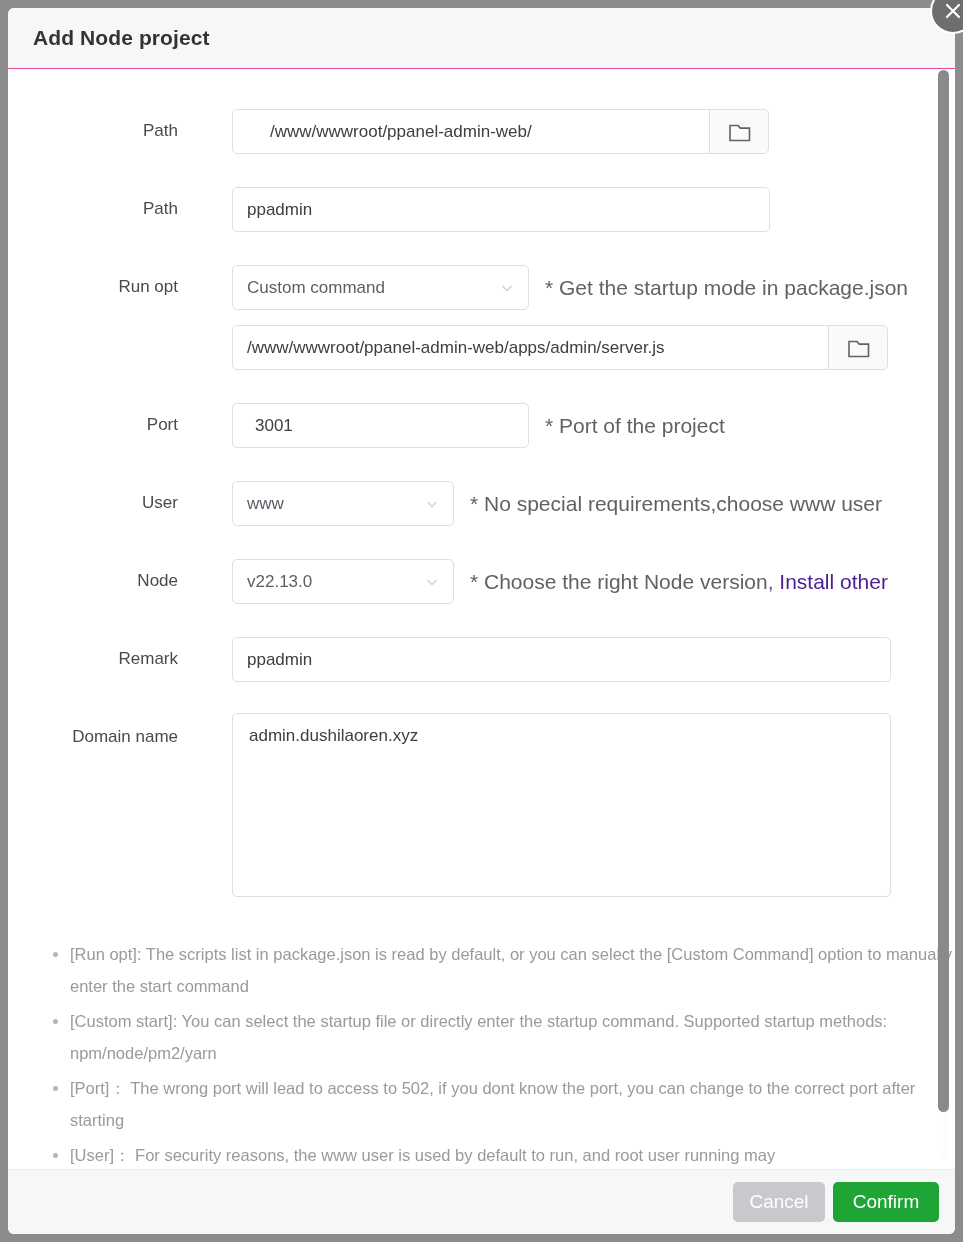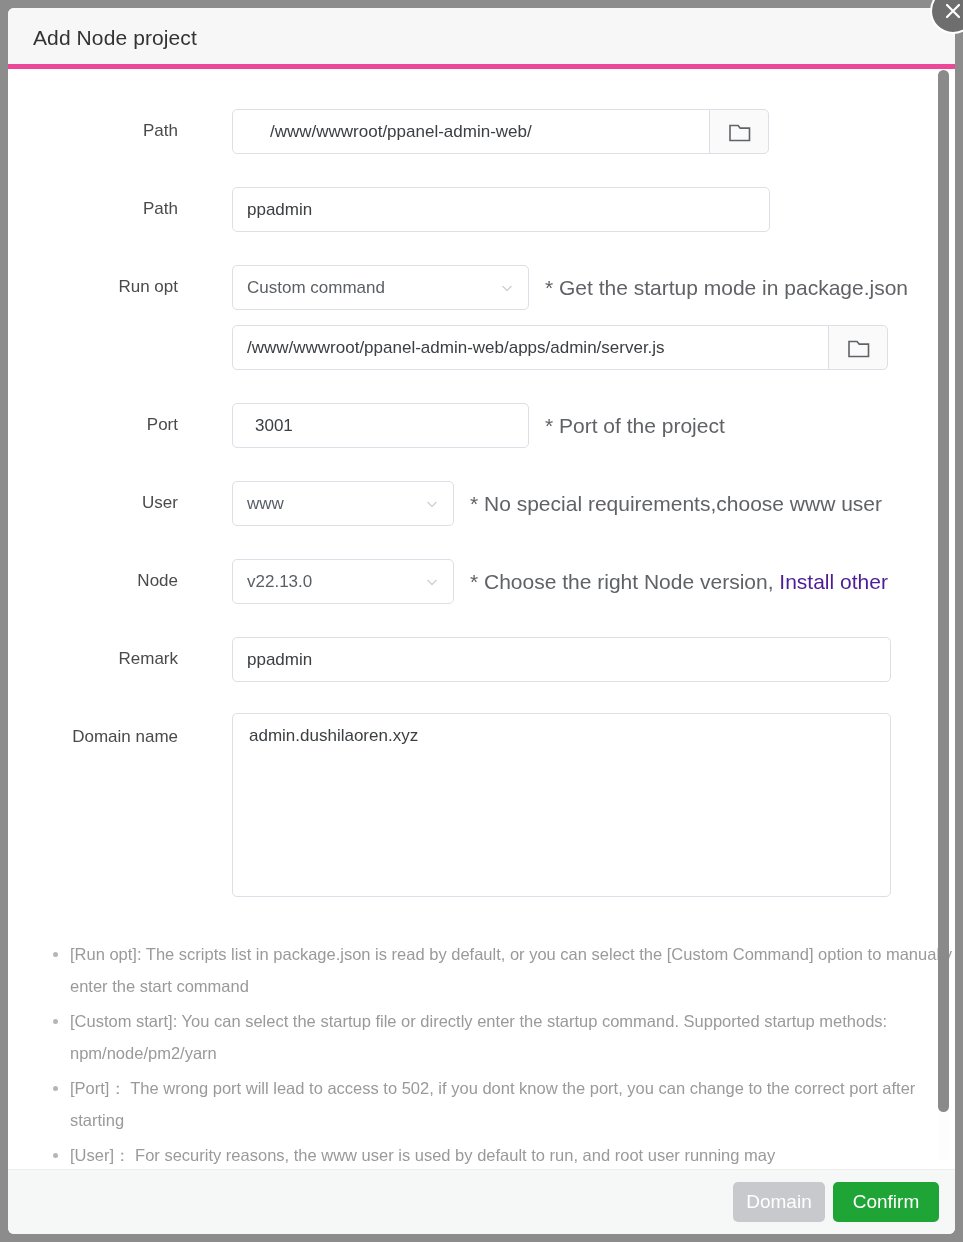--- a/index.html
+++ b/index.html
@@ -53,22 +53,23 @@
     border-radius: 6px 6px 6px 6px;
     overflow: hidden;
   }
 
   .dialog-header {
     position: absolute;
     left: 0; top: 0;
     width: 947px;
     height: 61px;
     background: #f7f7f7;
-    border-bottom: 5px solid #ec4899;
-    box-sizing: border-box;
+    border-bottom: 1px solid #ec4899;
+    box-sizing: border-box;
+    font-weight: bold;
   }
   .dialog-title {
     position: absolute;
     left: 25px;
     top: 18px;
     font-size: 21px;
     color: #333333;
     letter-spacing: 0.1px;
   }
 
@@ -390,21 +391,21 @@
           <li>[User]： For security reasons, the www user is used by default to run, and root user running may</li>
         </ul>
 
       </div>
     </div>
 
     <div class="scrollbar-track"></div>
     <div class="scrollbar-thumb"></div>
 
     <div class="dialog-footer">
-      <button class="btn btn-cancel">Domain</button>
+      <button class="btn btn-cancel">Cancel</button>
       <button class="btn btn-confirm">Confirm</button>
     </div>
 
   </div>
 
   <div class="close-btn">
     <span>
       <svg width="20" height="20" viewBox="0 0 20 20">
         <path d="M4 4 L16 16 M16 4 L4 16" stroke="#ffffff" stroke-width="2.2" stroke-linecap="round"></path>
       </svg>

